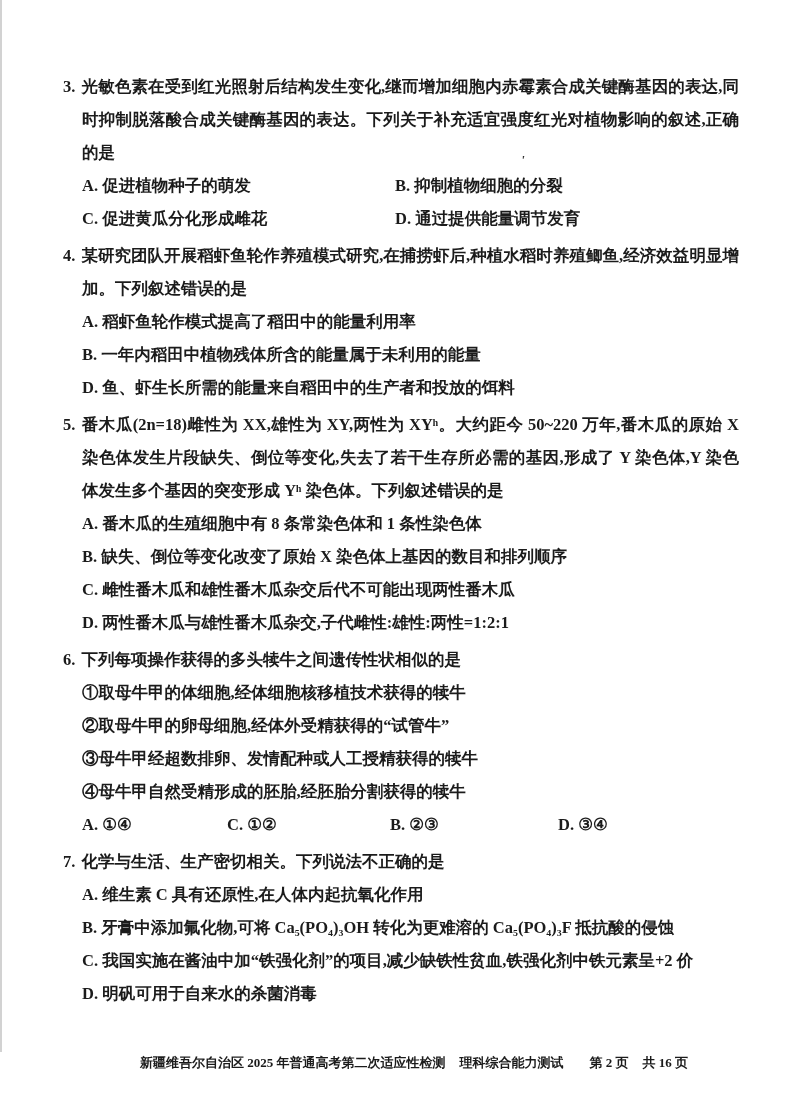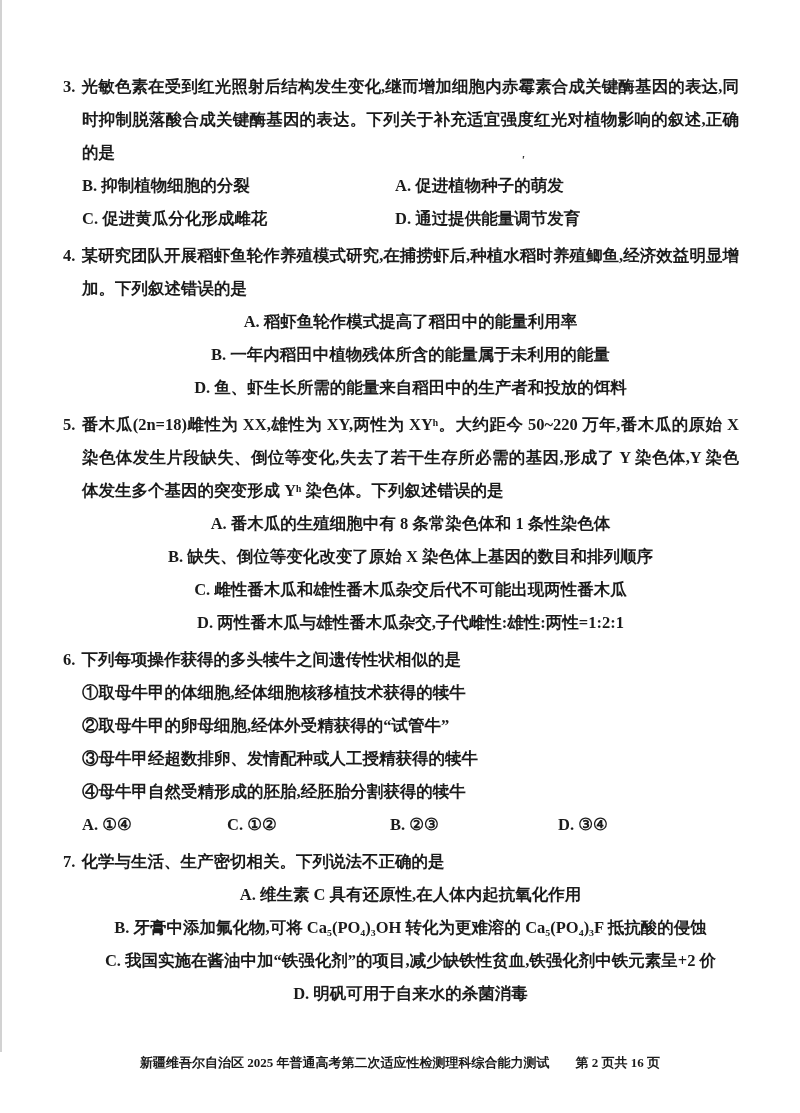--- a/index.html
+++ b/index.html
@@ -34,21 +34,21 @@
     line-height: 33px;
     padding-left: 19px;
     text-indent: -19px;
   }
   .num { margin-right: 6px; }
   .item {
     padding-left: 19px;
     line-height: 33px;
   }
   .opts { padding-left: 19px; line-height: 33px; }
-  .opts.stack .opt { display: block; text-align: center; }
+  .opts.stack .opt { display: block; }
   .opts.grid2 {
     display: grid;
     grid-template-columns: 313px auto;
   }
   .opts.row4 {
     display: grid;
     grid-template-columns: 145px 163px 168px auto;
   }
   .scan-artifact {
     position: absolute;
@@ -59,39 +59,39 @@
     color: #2a2a2a;
   }
   .footer {
     position: absolute;
     left: 140px;
     top: 1053px;
     font-size: 13px;
     line-height: 20px;
     white-space: nowrap;
   }
-  .footer span { margin-right: 0; }
+  .footer span { margin-right: 14px; }
   .footer .seg-exam { }
   .footer .seg-subject { margin-right: 26px; }
   .footer .seg-total { margin-right: 0; }
 </style>
 </head>
 <body>
 
 <div class="page">
   <div class="edge-shadow"></div>
 
   <span class="scan-artifact">'</span>
 
   <main class="content">
       <section class="q">
         <p class="stem"><span class="num">3.</span><span>光敏色素在受到红光照射后结构发生变化,继而增加细胞内赤霉素合成关键酶基因的表达,同时抑制脱落酸合成关键酶基因的表达。下列关于补充适宜强度红光对植物影响的叙述,正确的是</span></p>
         <div class="opts grid2">
+          <span class="opt">A. 促进植物种子的萌发</span>
           <span class="opt">B. 抑制植物细胞的分裂</span>
-          <span class="opt">A. 促进植物种子的萌发</span>
           <span class="opt">C. 促进黄瓜分化形成雌花</span>
           <span class="opt">D. 通过提供能量调节发育</span>
         </div>
       </section>
       <section class="q">
         <p class="stem"><span class="num">4.</span><span>某研究团队开展稻虾鱼轮作养殖模式研究,在捕捞虾后,种植水稻时养殖鲫鱼,经济效益明显增加。下列叙述错误的是</span></p>
         <div class="opts stack">
           <p class="opt">A. 稻虾鱼轮作模式提高了稻田中的能量利用率</p>
           <p class="opt">B. 一年内稻田中植物残体所含的能量属于未利用的能量</p>
           <p class="opt">D. 鱼、虾生长所需的能量来自稻田中的生产者和投放的饵料</p>

